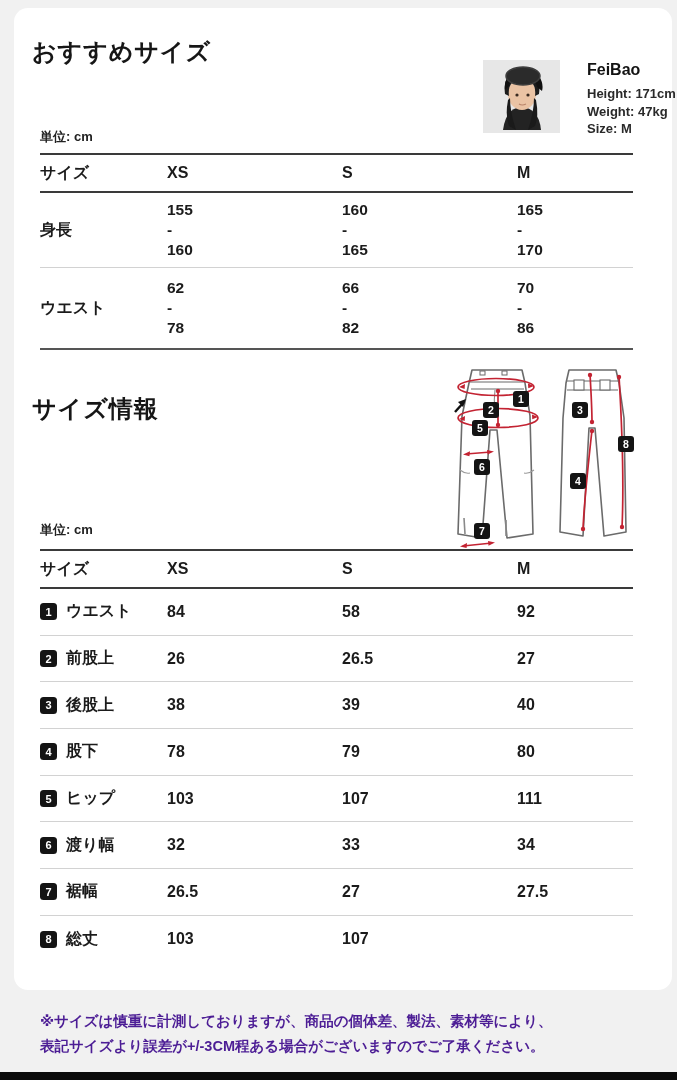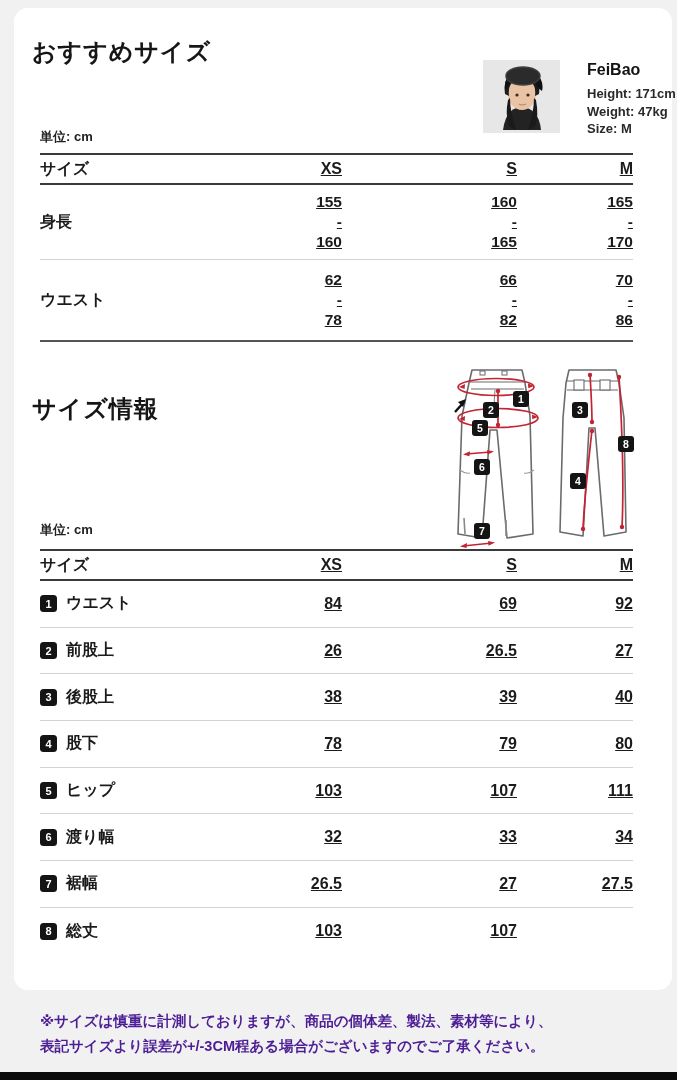--- a/index.html
+++ b/index.html
@@ -32,27 +32,27 @@
   .model-text { margin-left:27px; padding-top:1px; }
   .model-name { font-size:16px; font-weight:800; color:#131313; margin-bottom:6px; }
   .model-line { font-size:13px; font-weight:600; color:#2a2a2a; line-height:17.5px; }
   
   .sizetable { position:absolute; left:40px; width:593px; }
   .t-row {
     display:grid; grid-template-columns:127px 175px 175px 116px;
     align-items:center;
   }
   .t-head {
-    height:32px;
+    height:40px;
     border-top:2px solid #3a3a3a;
     border-bottom:2px solid #3a3a3a;
   }
   .t-head .cell { font-size:16px; font-weight:800; }
   .cell { font-size:16px; font-weight:700; color:#1b1b1b; }
-  .cell.c-val { text-align:right;text-decoration:underline; }
+  .cell.c-val { text-align:left; }
   .cell.range { white-space:pre-line; line-height:1.3; font-size:15.5px; }
   .row-sep { border-bottom:1px solid #d2d2d2; }
   .row-end { border-bottom:2px solid #555; }
   .r-tall1 { height:75px; }
   .r-tall2 { height:82px; }
   .r-std  { height:46.7px; }
   .label-wrap { display:flex; align-items:center; gap:9px; }
   .num-badge {
     width:17px; height:17px; background:#141414; color:#fff;
     border-radius:3.5px; display:flex; align-items:center; justify-content:center;
@@ -220,21 +220,21 @@
       <div class="cell c-val">S</div>
       <div class="cell c-val">M</div>
     </div>
 
     <div class="t-row r-std row-sep">
       <div class="cell label-wrap">
         <span class="num-badge">1</span>
         <span>ウエスト</span>
       </div>
       <div class="cell c-val">84</div>
-      <div class="cell c-val">69</div>
+      <div class="cell c-val">58</div>
       <div class="cell c-val">92</div>
     </div>
 
     <div class="t-row r-std row-sep">
       <div class="cell label-wrap">
         <span class="num-badge">2</span>
         <span>前股上</span>
       </div>
       <div class="cell c-val">26</div>
       <div class="cell c-val">26.5</div>

